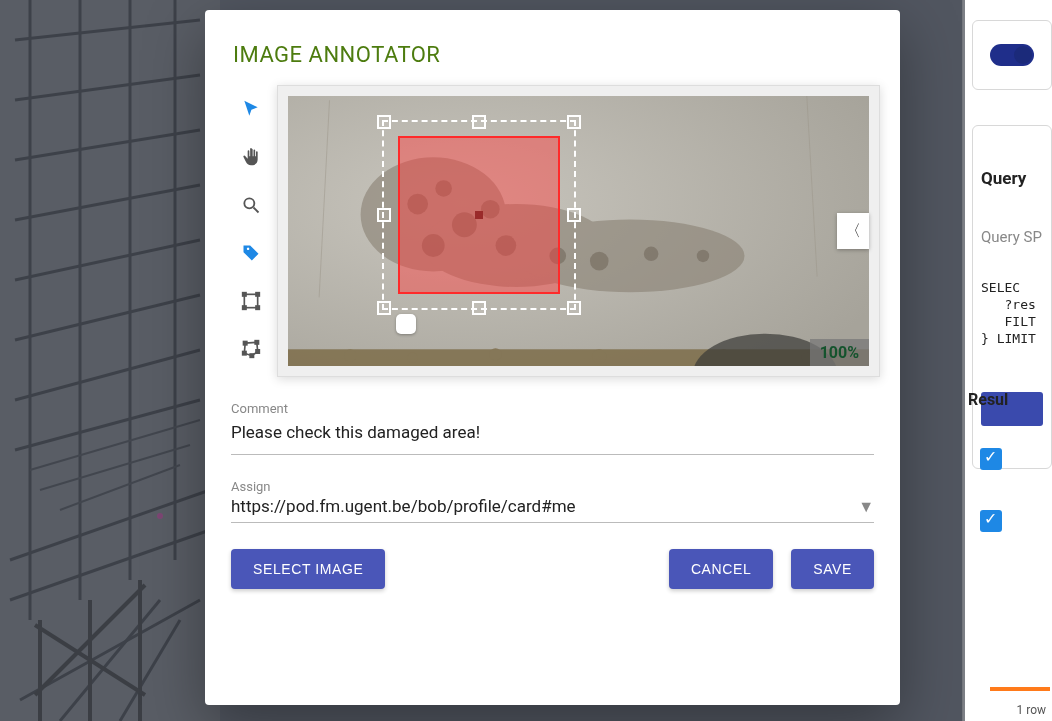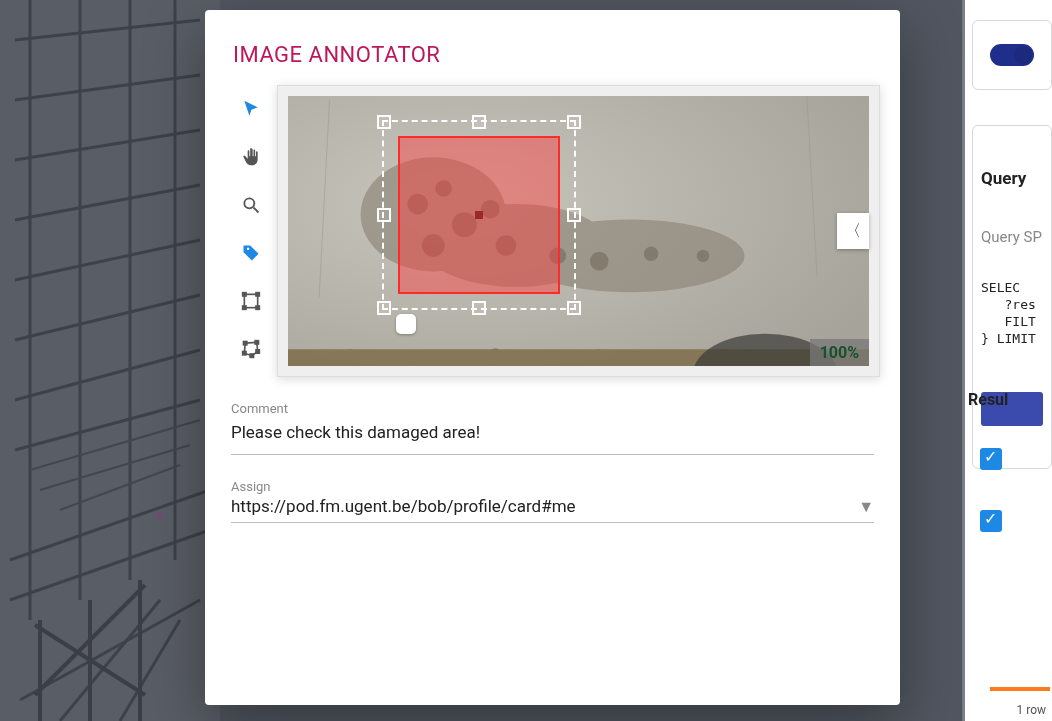--- a/index.html
+++ b/index.html
@@ -132,21 +132,21 @@
     width: 695px;
     height: 695px;
     background: #fff;
     border-radius: 4px;
     box-shadow: 0 20px 60px rgba(0,0,0,0.35);
     padding: 0;
   }
   .modal-title {
     font-size: 22px;
     letter-spacing: .5px;
-    color: #be185d;
+    color: #4d7c0f;
     padding: 32px 28px 18px 28px;
     font-weight: 400;
   }
   .annotator-area {
     display: flex;
     margin: 0 20px 0 20px;
   }
   .tool-strip {
     width: 52px;
     padding-top: 12px;
@@ -464,13 +464,20 @@
   </div>
 
   <div class="field-block">
     <div class="field-label">Assign</div>
     <div class="assign-row">
       <div class="val">https://pod.fm.ugent.be/bob/profile/card#me</div>
       <div class="drop-caret">▼</div>
     </div>
   </div>
 
+  <div class="modal-actions">
+    <button class="btn">SELECT IMAGE</button>
+    <div class="actions-right">
+      <button class="btn">CANCEL</button>
+      <button class="btn">SAVE</button>
+    </div>
+  </div>
 </div>
 
 </body></html>

